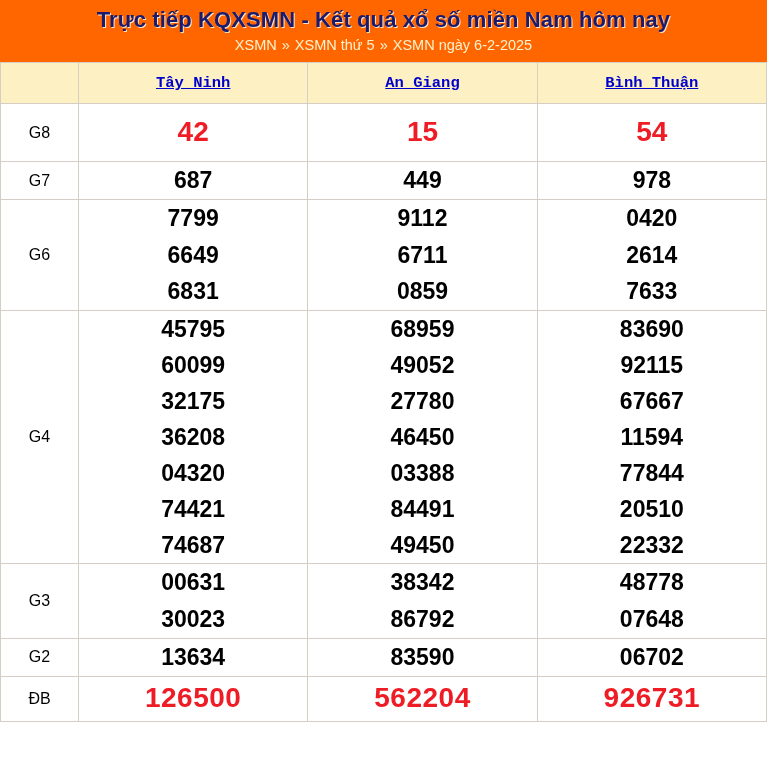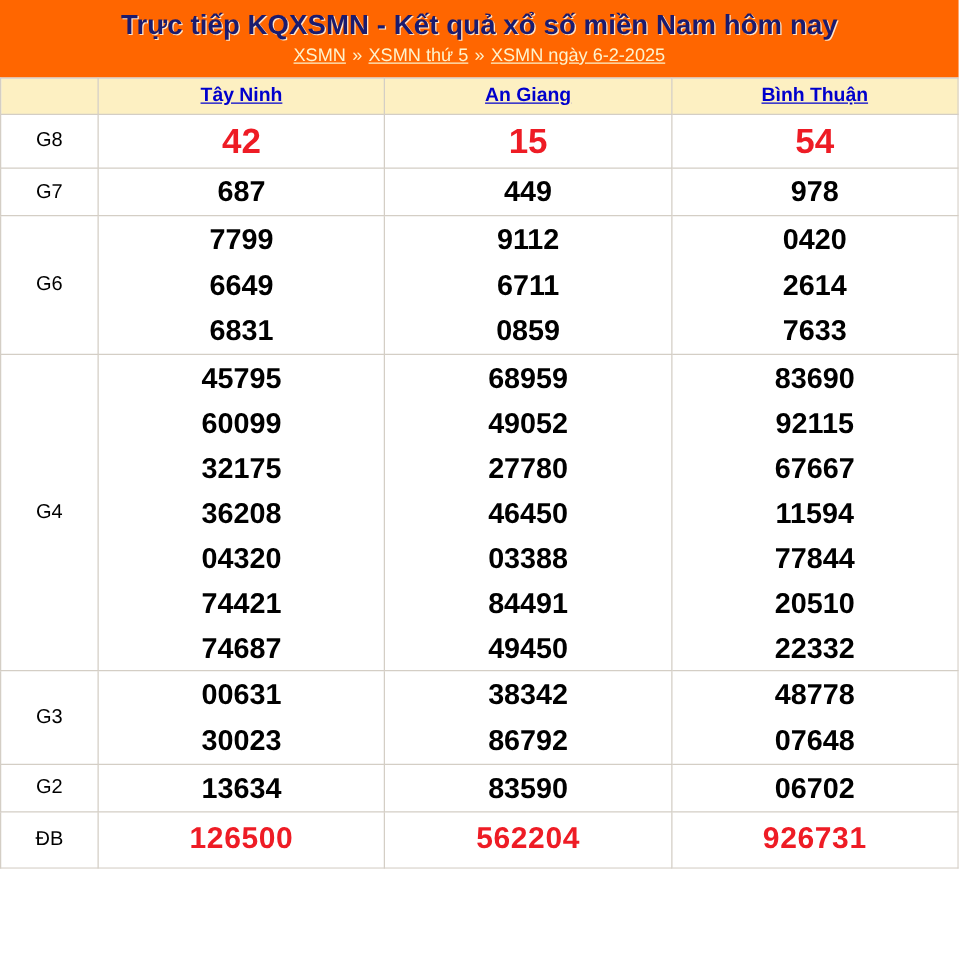--- a/index.html
+++ b/index.html
@@ -31,21 +31,20 @@
     text-shadow:1px 1px 0 rgba(255,252,235,0.85);
     letter-spacing:0.1px;
   }
   .breadcrumb{
     margin-top:4px;
     font-size:14.5px;
     color:var(--breadcrumb-link);
   }
   .breadcrumb a{
     color:var(--breadcrumb-link);
-    text-decoration:underline;
     cursor:pointer;
   }
   .breadcrumb .sep{
     margin:0 5px;
     text-decoration:none;
     display:inline-block;
   }
   
   table.results{
     width:100%;
@@ -54,22 +53,23 @@
   }
   table.results td, table.results th{
     border:1px solid var(--border);
     text-align:center;
     vertical-align:middle;
     padding:0;
   }
   col.c-label{width:78px;}
   tr.header-row th{
     background:var(--table-header-bg);
-    height:29px;
+    height:41px;
     font-size:15.5px;
+    font-family:Liberation Mono, monospace;
   }
   tr.header-row a{
     color:var(--link-blue);
     font-weight:bold;
     text-decoration:underline;
     cursor:pointer;
   }
   td.prize-label{
     font-size:16px;
     font-weight:normal;
@@ -77,24 +77,24 @@
   }
   td.prize-cell{
     font-weight:bold;
     color:#000;
     font-size:23px;
   }
   td.prize-cell .num{line-height:36.5px;}
   tr.lines-1 td{height:38px;}
   tr.row-g4 td.prize-cell .num{line-height:36px;}
   tr.row-g3 td.prize-cell .num{line-height:37px;}
-  tr.row-g8 td{height:43px;text-align:center;}
+  tr.row-g8 td{height:58px;text-align:center;}
   tr.row-g8 td.prize-cell{font-size:28px;color:var(--number-red);}
   tr.row-db td{height:45px;}
-  tr.row-db td.prize-cell{font-size:24px;color:var(--number-red);letter-spacing:0.5px;}
+  tr.row-db td.prize-cell{font-size:28px;color:var(--number-red);letter-spacing:0.5px;}
 </style>
 </head>
 <body>
 
 <div class="top-banner">
   <div class="page-title">Trực tiếp KQXSMN - Kết quả xổ số miền Nam hôm nay</div>
   <div class="breadcrumb">
     <a>XSMN</a><span class="sep">»</span><a>XSMN thứ 5</a><span class="sep">»</span><a>XSMN ngày 6-2-2025</a>
   </div>
 </div>

